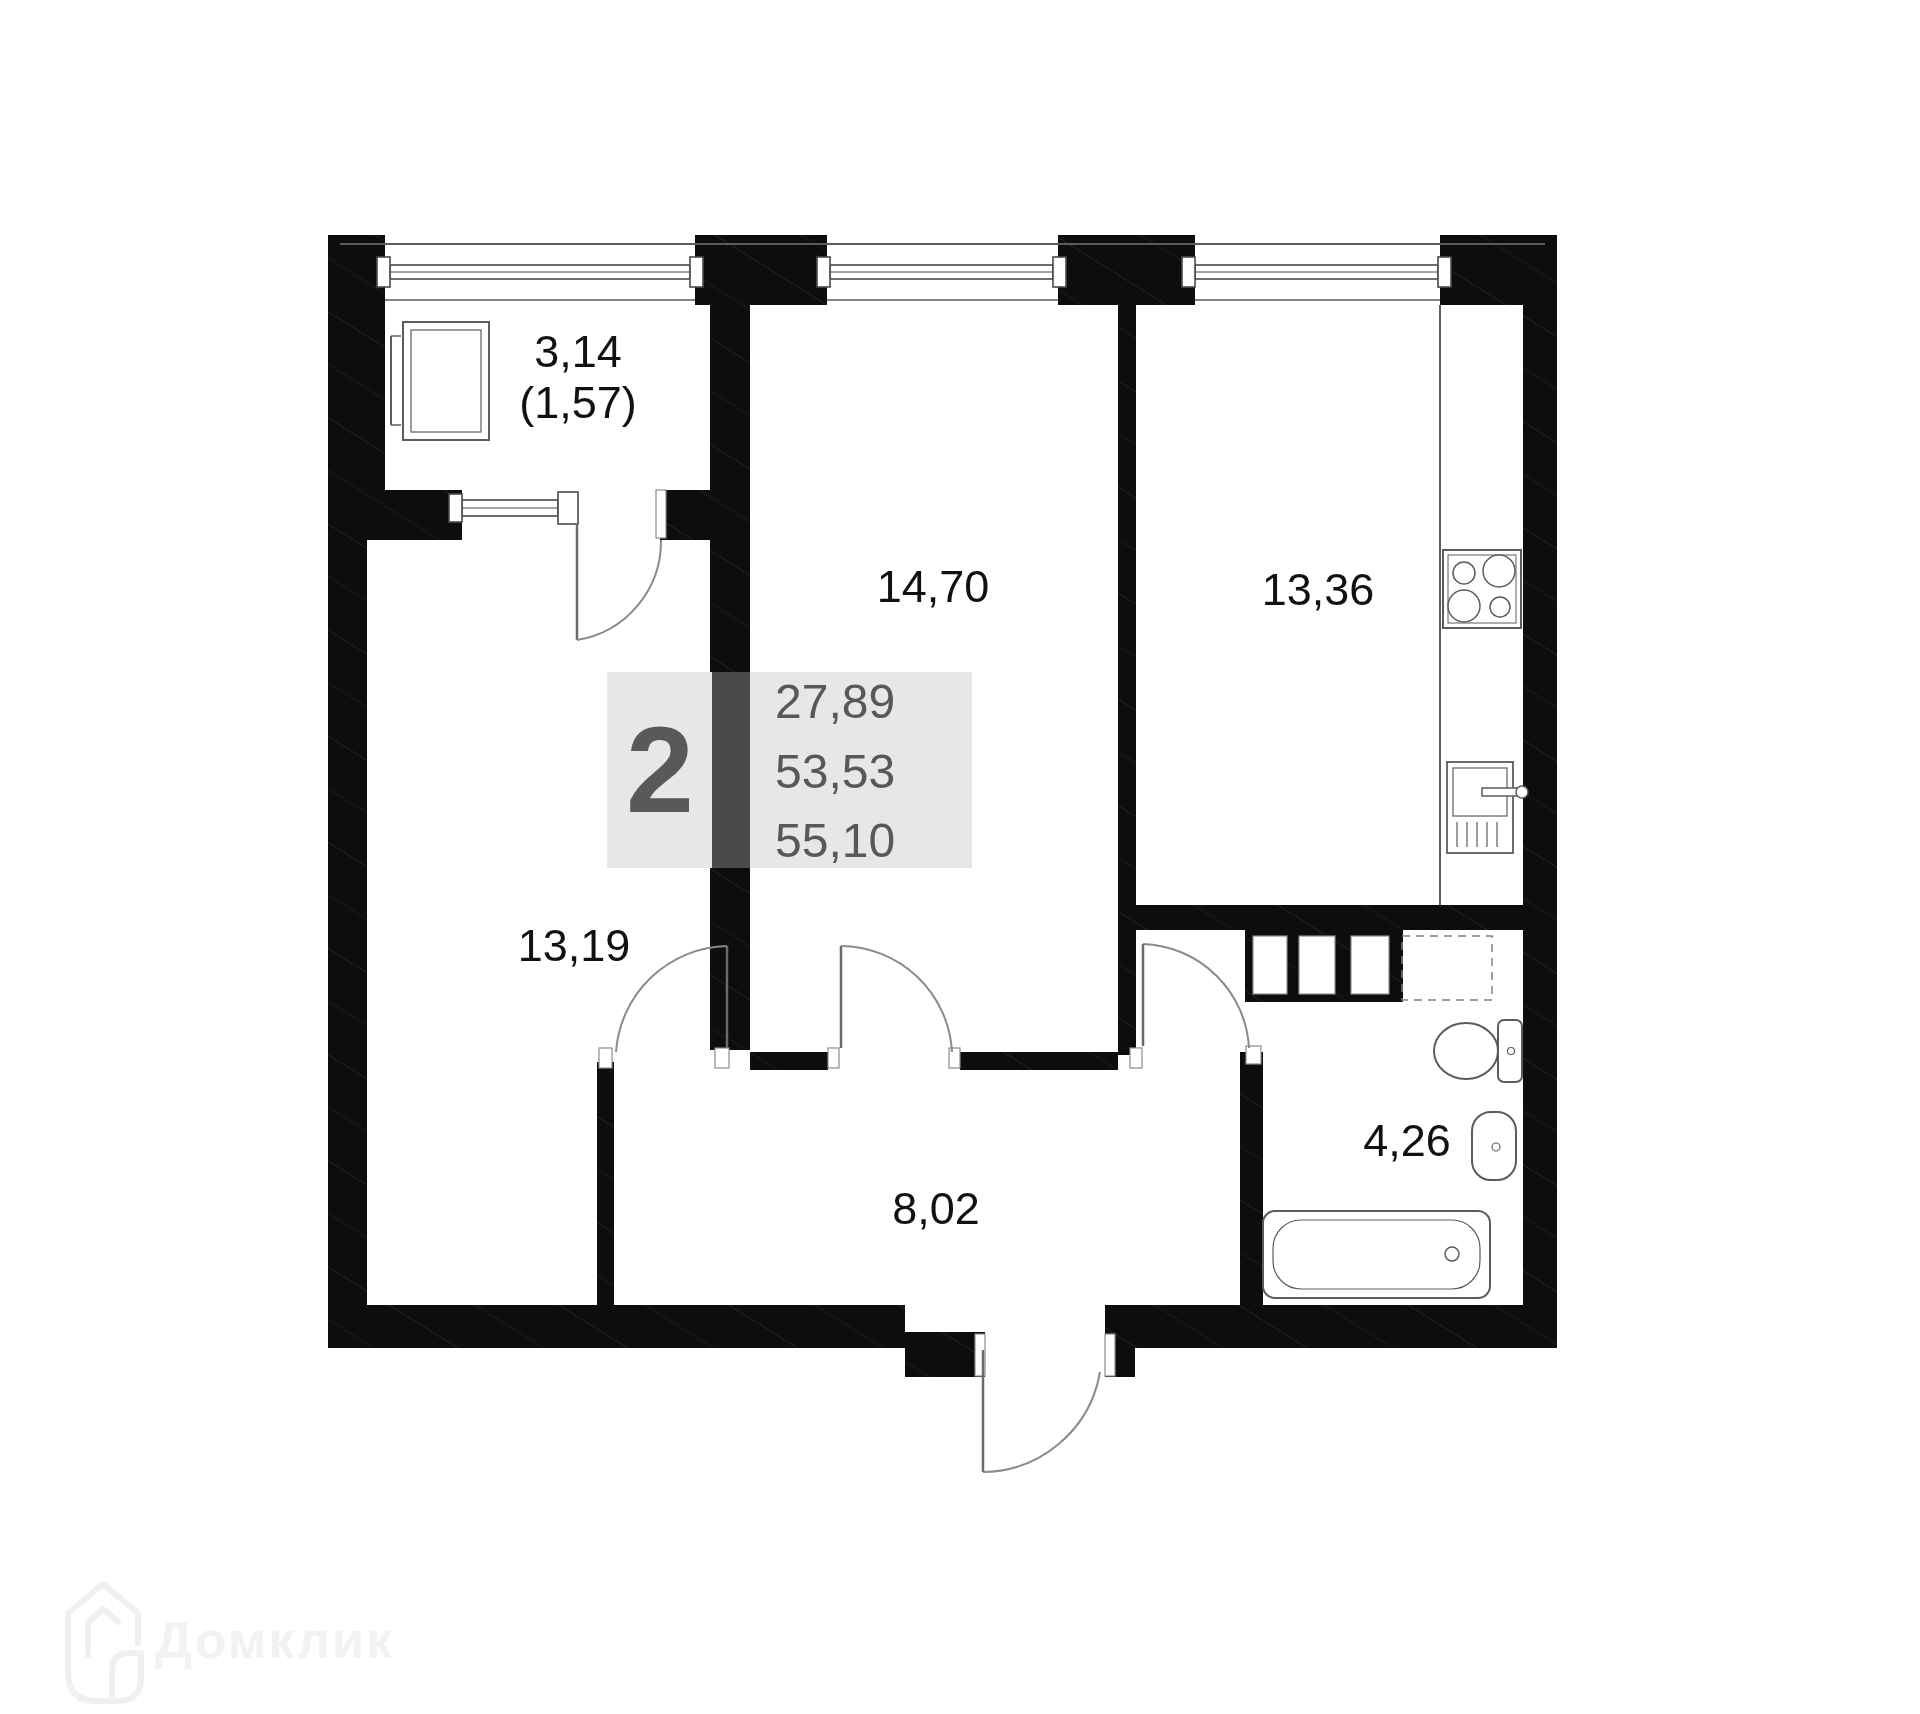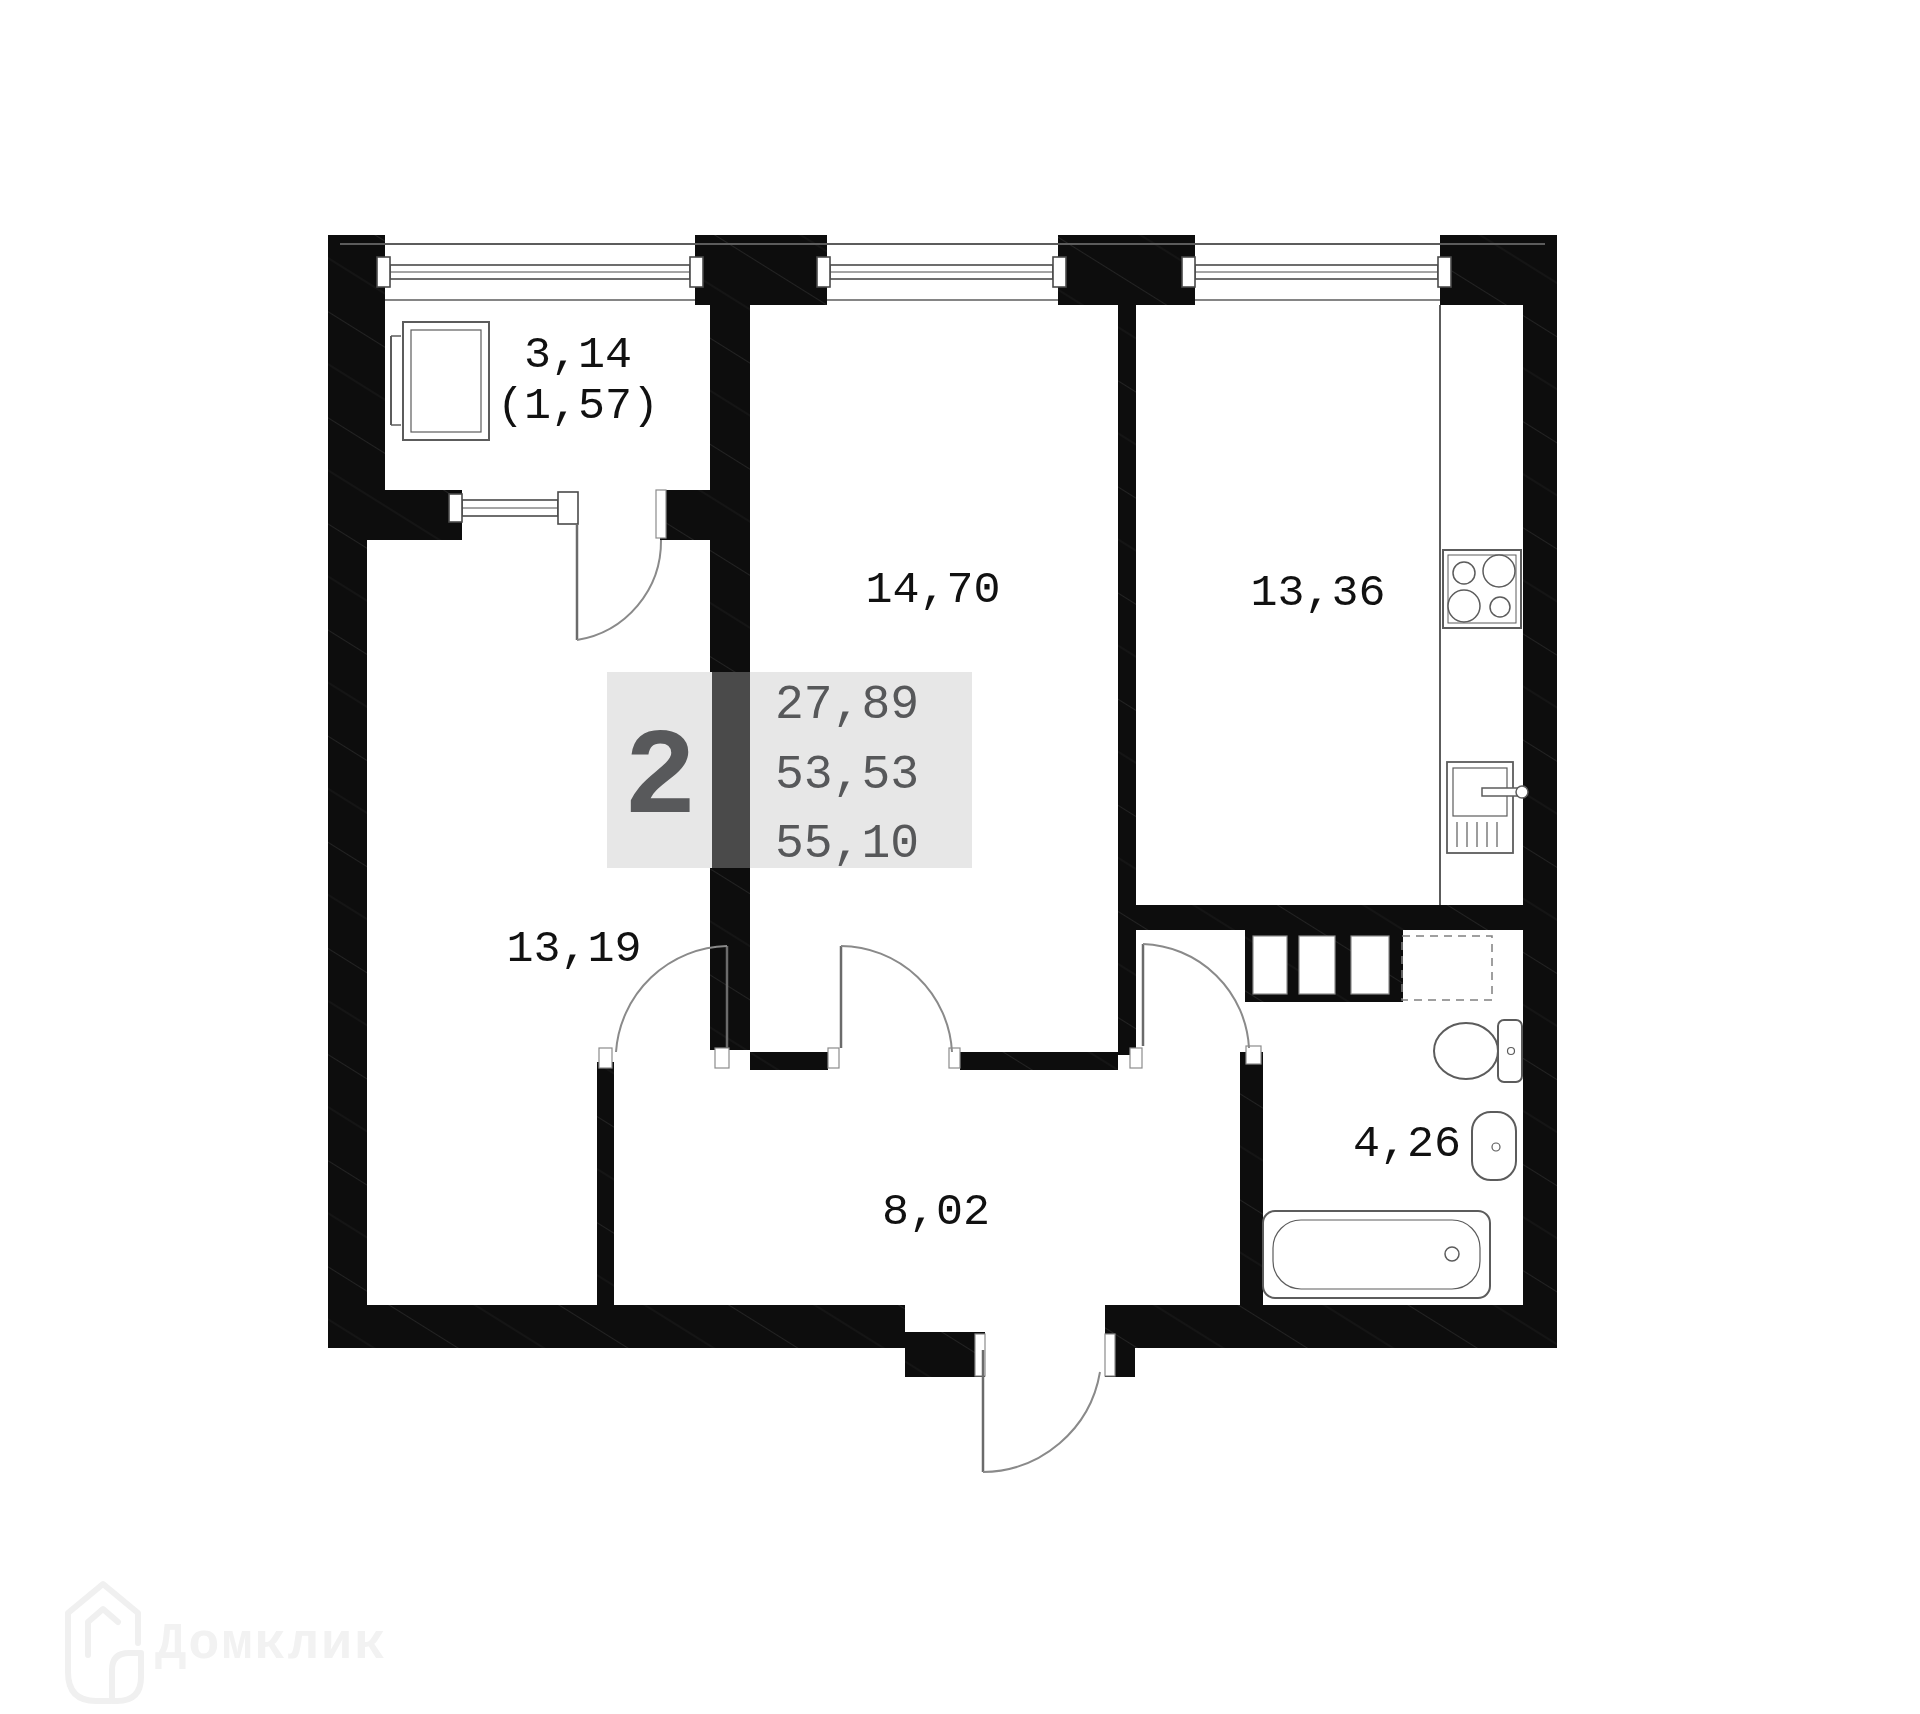--- a/index.html
+++ b/index.html
@@ -1,20 +1,20 @@
 <!DOCTYPE html>
 <html><head>
 <meta charset="utf-8">
 <style>
   html,body{margin:0;padding:0;background:#ffffff;}
   .stage{
     position:relative;
     width:1776px;height:1714px;
     background:#ffffff;
-    font-family:Liberation Mono, monospace;
+    font-family:Liberation Sans, sans-serif;
     overflow:hidden;
   }
   svg{position:absolute;left:0;top:0;}
   .wall{fill:url(#hatch);stroke:none;}
   .jamb{fill:#ffffff;stroke:#8c8c8c;stroke-width:1.2;}
   .fix{stroke:#5c5c5c;fill:#ffffff;}
   .fixline{stroke:#5c5c5c;fill:none;}
   .arc{stroke:#8a8a8a;stroke-width:2;fill:none;}
   .leaf{stroke:#6b6b6b;stroke-width:2.5;}
   .glaz{fill:#ffffff;stroke:#4a4a4a;stroke-width:1.6;}

